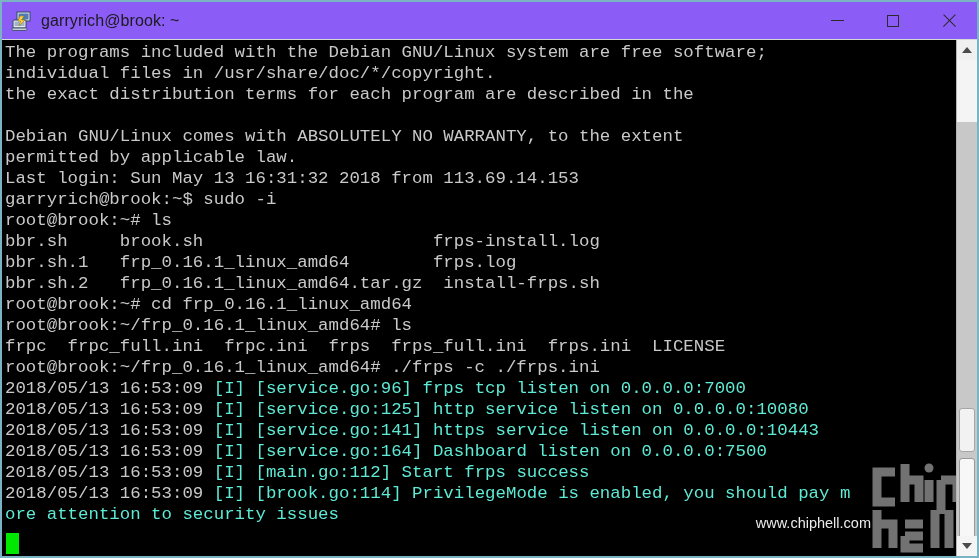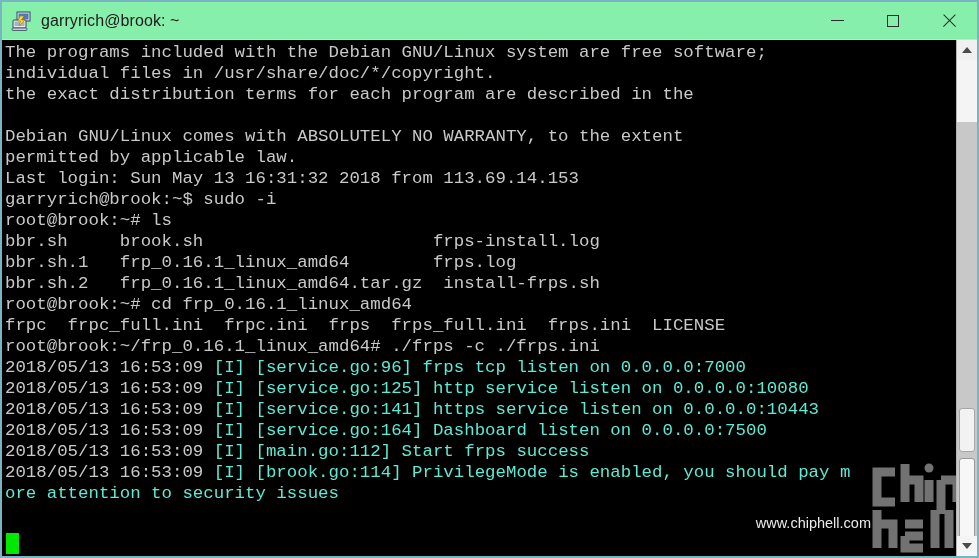--- a/index.html
+++ b/index.html
@@ -25,21 +25,21 @@
     overflow: hidden;
   }
 
   
   .titlebar {
     position: absolute;
     left: 0;
     top: 0;
     width: 975px;
     height: 38px;
-    background: #86efac;
+    background: #8b5cf6;
     border-bottom: 1px solid #d8d8d4;
     display: flex;
     align-items: center;
     box-sizing: border-box;
   }
   .title-icon {
     width: 22px;
     height: 22px;
     margin-left: 9px;
     margin-right: 8px;
@@ -256,20 +256,21 @@
         <div class="line"><span class="gray"></span></div>
         <div class="line"><span class="gray">Debian GNU/Linux comes with ABSOLUTELY NO WARRANTY, to the extent</span></div>
         <div class="line"><span class="gray">permitted by applicable law.</span></div>
         <div class="line"><span class="gray">Last login: Sun May 13 16:31:32 2018 from 113.69.14.153</span></div>
         <div class="line"><span class="gray">garryrich@brook:~$ sudo -i</span></div>
         <div class="line"><span class="gray">root@brook:~# ls</span></div>
         <div class="line"><span class="gray">bbr.sh     brook.sh                      frps-install.log</span></div>
         <div class="line"><span class="gray">bbr.sh.1   frp_0.16.1_linux_amd64        frps.log</span></div>
         <div class="line"><span class="gray">bbr.sh.2   frp_0.16.1_linux_amd64.tar.gz  install-frps.sh</span></div>
         <div class="line"><span class="gray">root@brook:~# cd frp_0.16.1_linux_amd64</span></div>
+        <div class="line"><span class="gray">root@brook:~/frp_0.16.1_linux_amd64# ls</span></div>
         <div class="line"><span class="gray">frpc  frpc_full.ini  frpc.ini  frps  frps_full.ini  frps.ini  LICENSE</span></div>
         <div class="line"><span class="gray">root@brook:~/frp_0.16.1_linux_amd64# ./frps -c ./frps.ini</span></div>
         <div class="line"><span class="gray">2018/05/13 16:53:09 </span><span class="blue">[I] [service.go:96] frps tcp listen on 0.0.0.0:7000</span></div>
         <div class="line"><span class="gray">2018/05/13 16:53:09 </span><span class="blue">[I] [service.go:125] http service listen on 0.0.0.0:10080</span></div>
         <div class="line"><span class="gray">2018/05/13 16:53:09 </span><span class="blue">[I] [service.go:141] https service listen on 0.0.0.0:10443</span></div>
         <div class="line"><span class="gray">2018/05/13 16:53:09 </span><span class="blue">[I] [service.go:164] Dashboard listen on 0.0.0.0:7500</span></div>
         <div class="line"><span class="gray">2018/05/13 16:53:09 </span><span class="blue">[I] [main.go:112] Start frps success</span></div>
         <div class="line"><span class="gray">2018/05/13 16:53:09 </span><span class="blue">[I] [brook.go:114] PrivilegeMode is enabled, you should pay m</span></div>
         <div class="line"><span class="blue">ore attention to security issues</span></div>
       </div>

